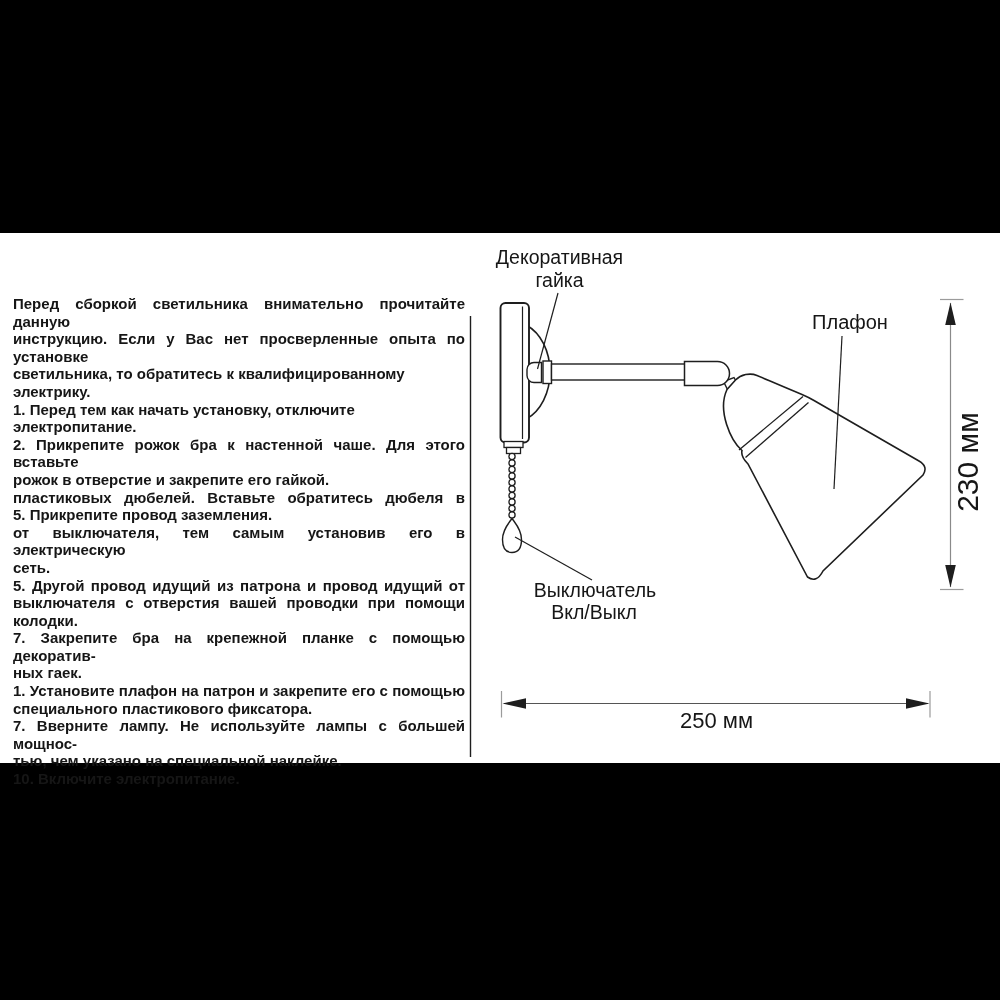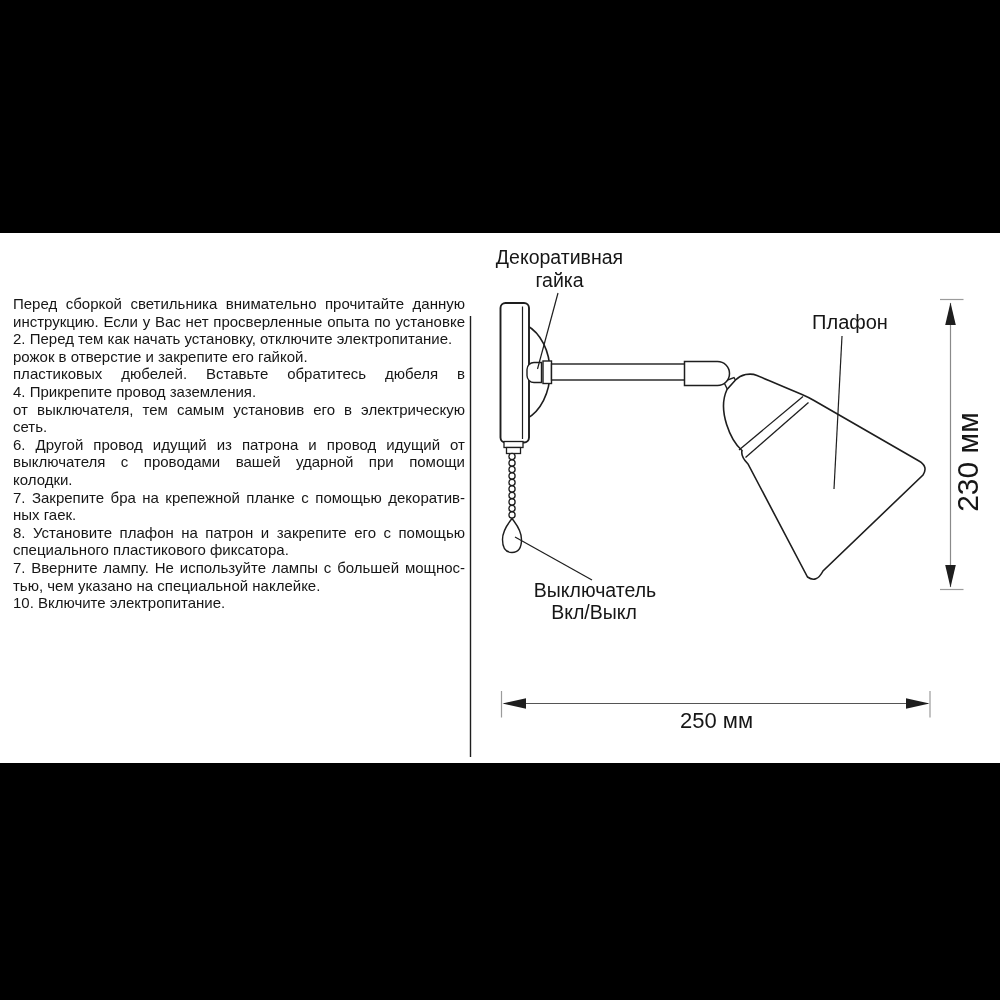--- a/index.html
+++ b/index.html
@@ -3,48 +3,50 @@
 <meta charset="utf-8">
 <style>
   html,body{margin:0;padding:0;background:#444;}
   .stage{position:relative;width:1000px;height:1000px;background:#ffffff;overflow:hidden;
          font-family:"Liberation Sans",sans-serif;}
   .band{position:absolute;left:0;width:1000px;background:#000;}
   .band.top{top:0;height:233px;}
   .band.bottom{top:763px;height:237px;}
   .instructions{position:absolute;left:13px;top:295px;width:452px;
                 font-size:15px;line-height:17.6px;color:#161616;letter-spacing:0;}
-  .instructions .line{white-space:normal;}
+  .instructions .line{white-space:normal;font-weight:bold;}
   .instructions .line.j{text-align:justify;text-align-last:justify;}
   svg{position:absolute;left:0;top:0;}
   svg text{fill:#161616;font-family:"Liberation Sans",sans-serif;}
 </style>
 </head>
 <body>
 
 <div class="stage">
 
   <div class="band top"></div>
   <div class="band bottom"></div>
 
   <div class="instructions">
       <div class="line j">Перед сборкой светильника внимательно прочитайте данную</div>
       <div class="line j">инструкцию. Если у Вас нет просверленные опыта по установке</div>
-      <div class="line">2. Перед тем как начать установку, отключите электропитание.</div>
+      <div class="line">светильника, то обратитесь к квалифицированному электрику.</div>
+      <div class="line">1. Перед тем как начать установку, отключите электропитание.</div>
+      <div class="line j">2. Прикрепите рожок бра к настенной чаше. Для этого вставьте</div>
       <div class="line">рожок в отверстие и закрепите его гайкой.</div>
       <div class="line j">пластиковых дюбелей. Вставьте обратитесь дюбеля в</div>
-      <div class="line">4. Прикрепите провод заземления.</div>
+      <div class="line">5. Прикрепите провод заземления.</div>
       <div class="line j">от выключателя, тем самым установив его в электрическую</div>
       <div class="line">сеть.</div>
-      <div class="line j">6. Другой провод идущий из патрона и провод идущий от</div>
-      <div class="line j">выключателя с проводами вашей ударной при помощи</div>
+      <div class="line j">5. Другой провод идущий из патрона и провод идущий от</div>
+      <div class="line j">выключателя с отверстия вашей проводки при помощи</div>
       <div class="line">колодки.</div>
       <div class="line j">7. Закрепите бра на крепежной планке с помощью декоратив-</div>
       <div class="line">ных гаек.</div>
-      <div class="line j">8. Установите плафон на патрон и закрепите его с помощью</div>
+      <div class="line j">1. Установите плафон на патрон и закрепите его с помощью</div>
       <div class="line">специального пластикового фиксатора.</div>
       <div class="line j">7. Вверните лампу. Не используйте лампы с большей мощнос-</div>
       <div class="line">тью, чем указано на специальной наклейке.</div>
       <div class="line">10. Включите электропитание.</div>
     </div>
 
   <svg width="1000" height="1000" viewBox="0 0 1000 1000">
 
     <line x1="470.5" y1="316" x2="470.5" y2="757" stroke="#1e1e1e" stroke-width="1.4"></line>
 

